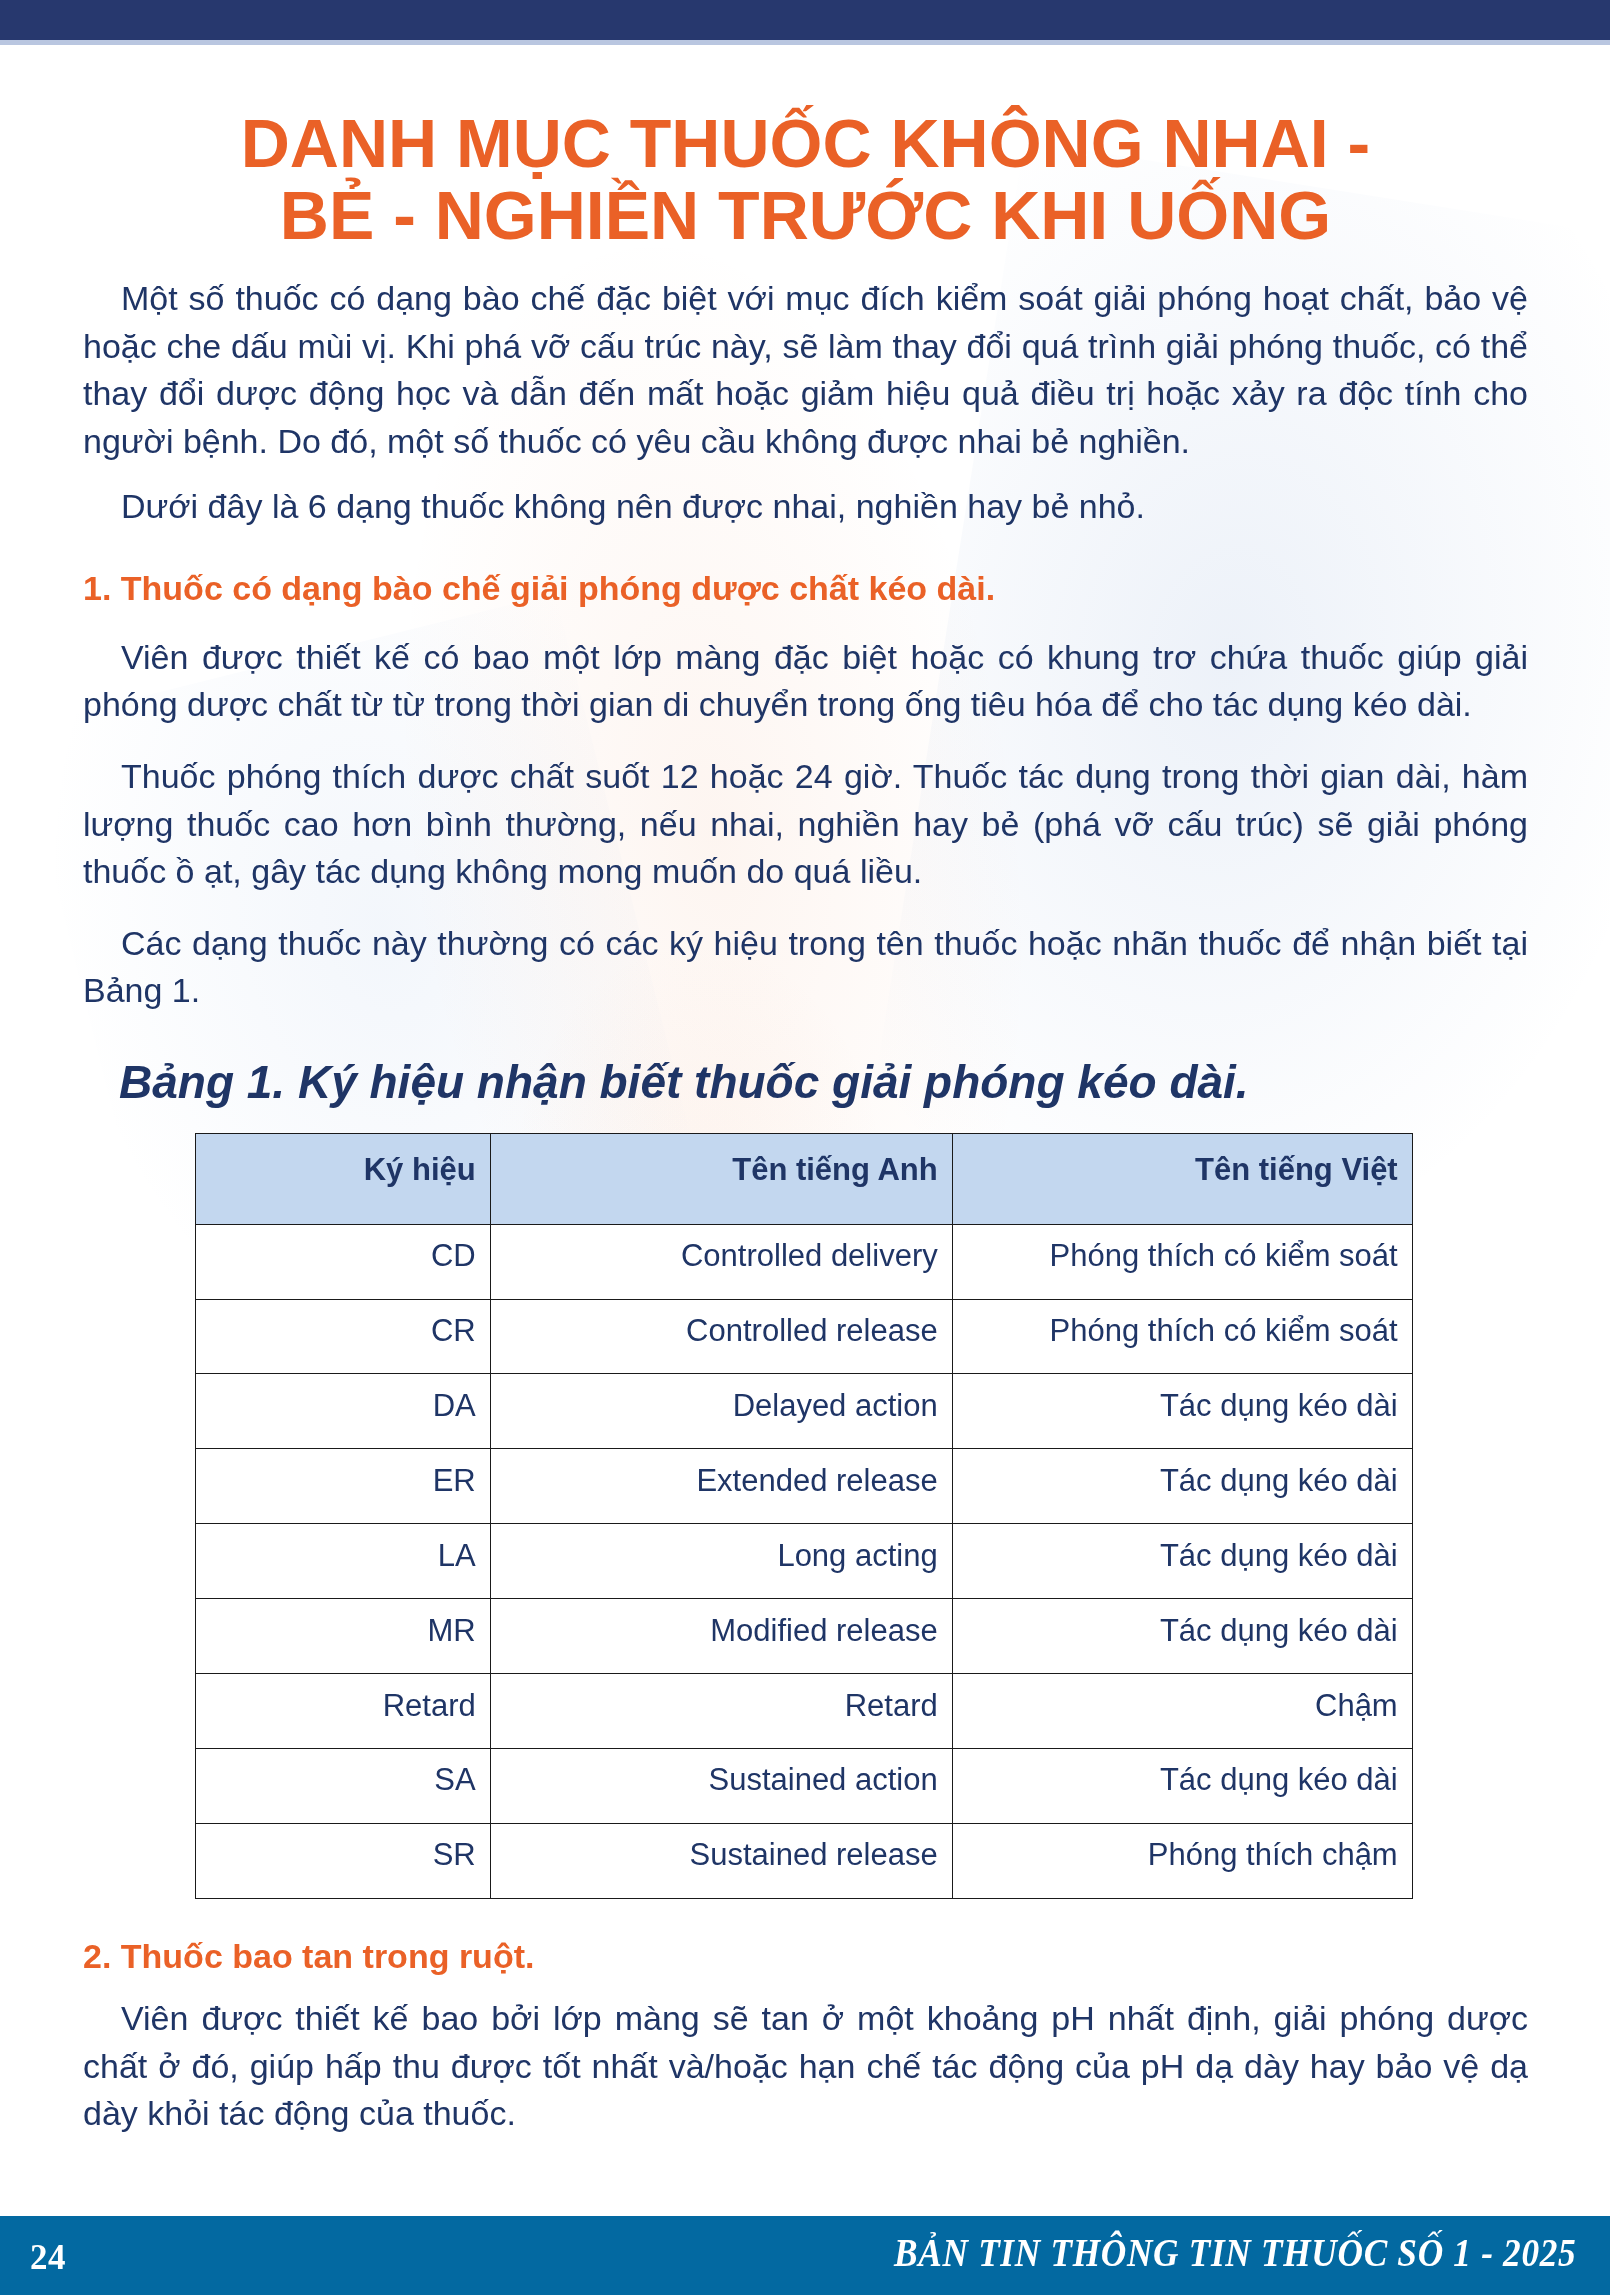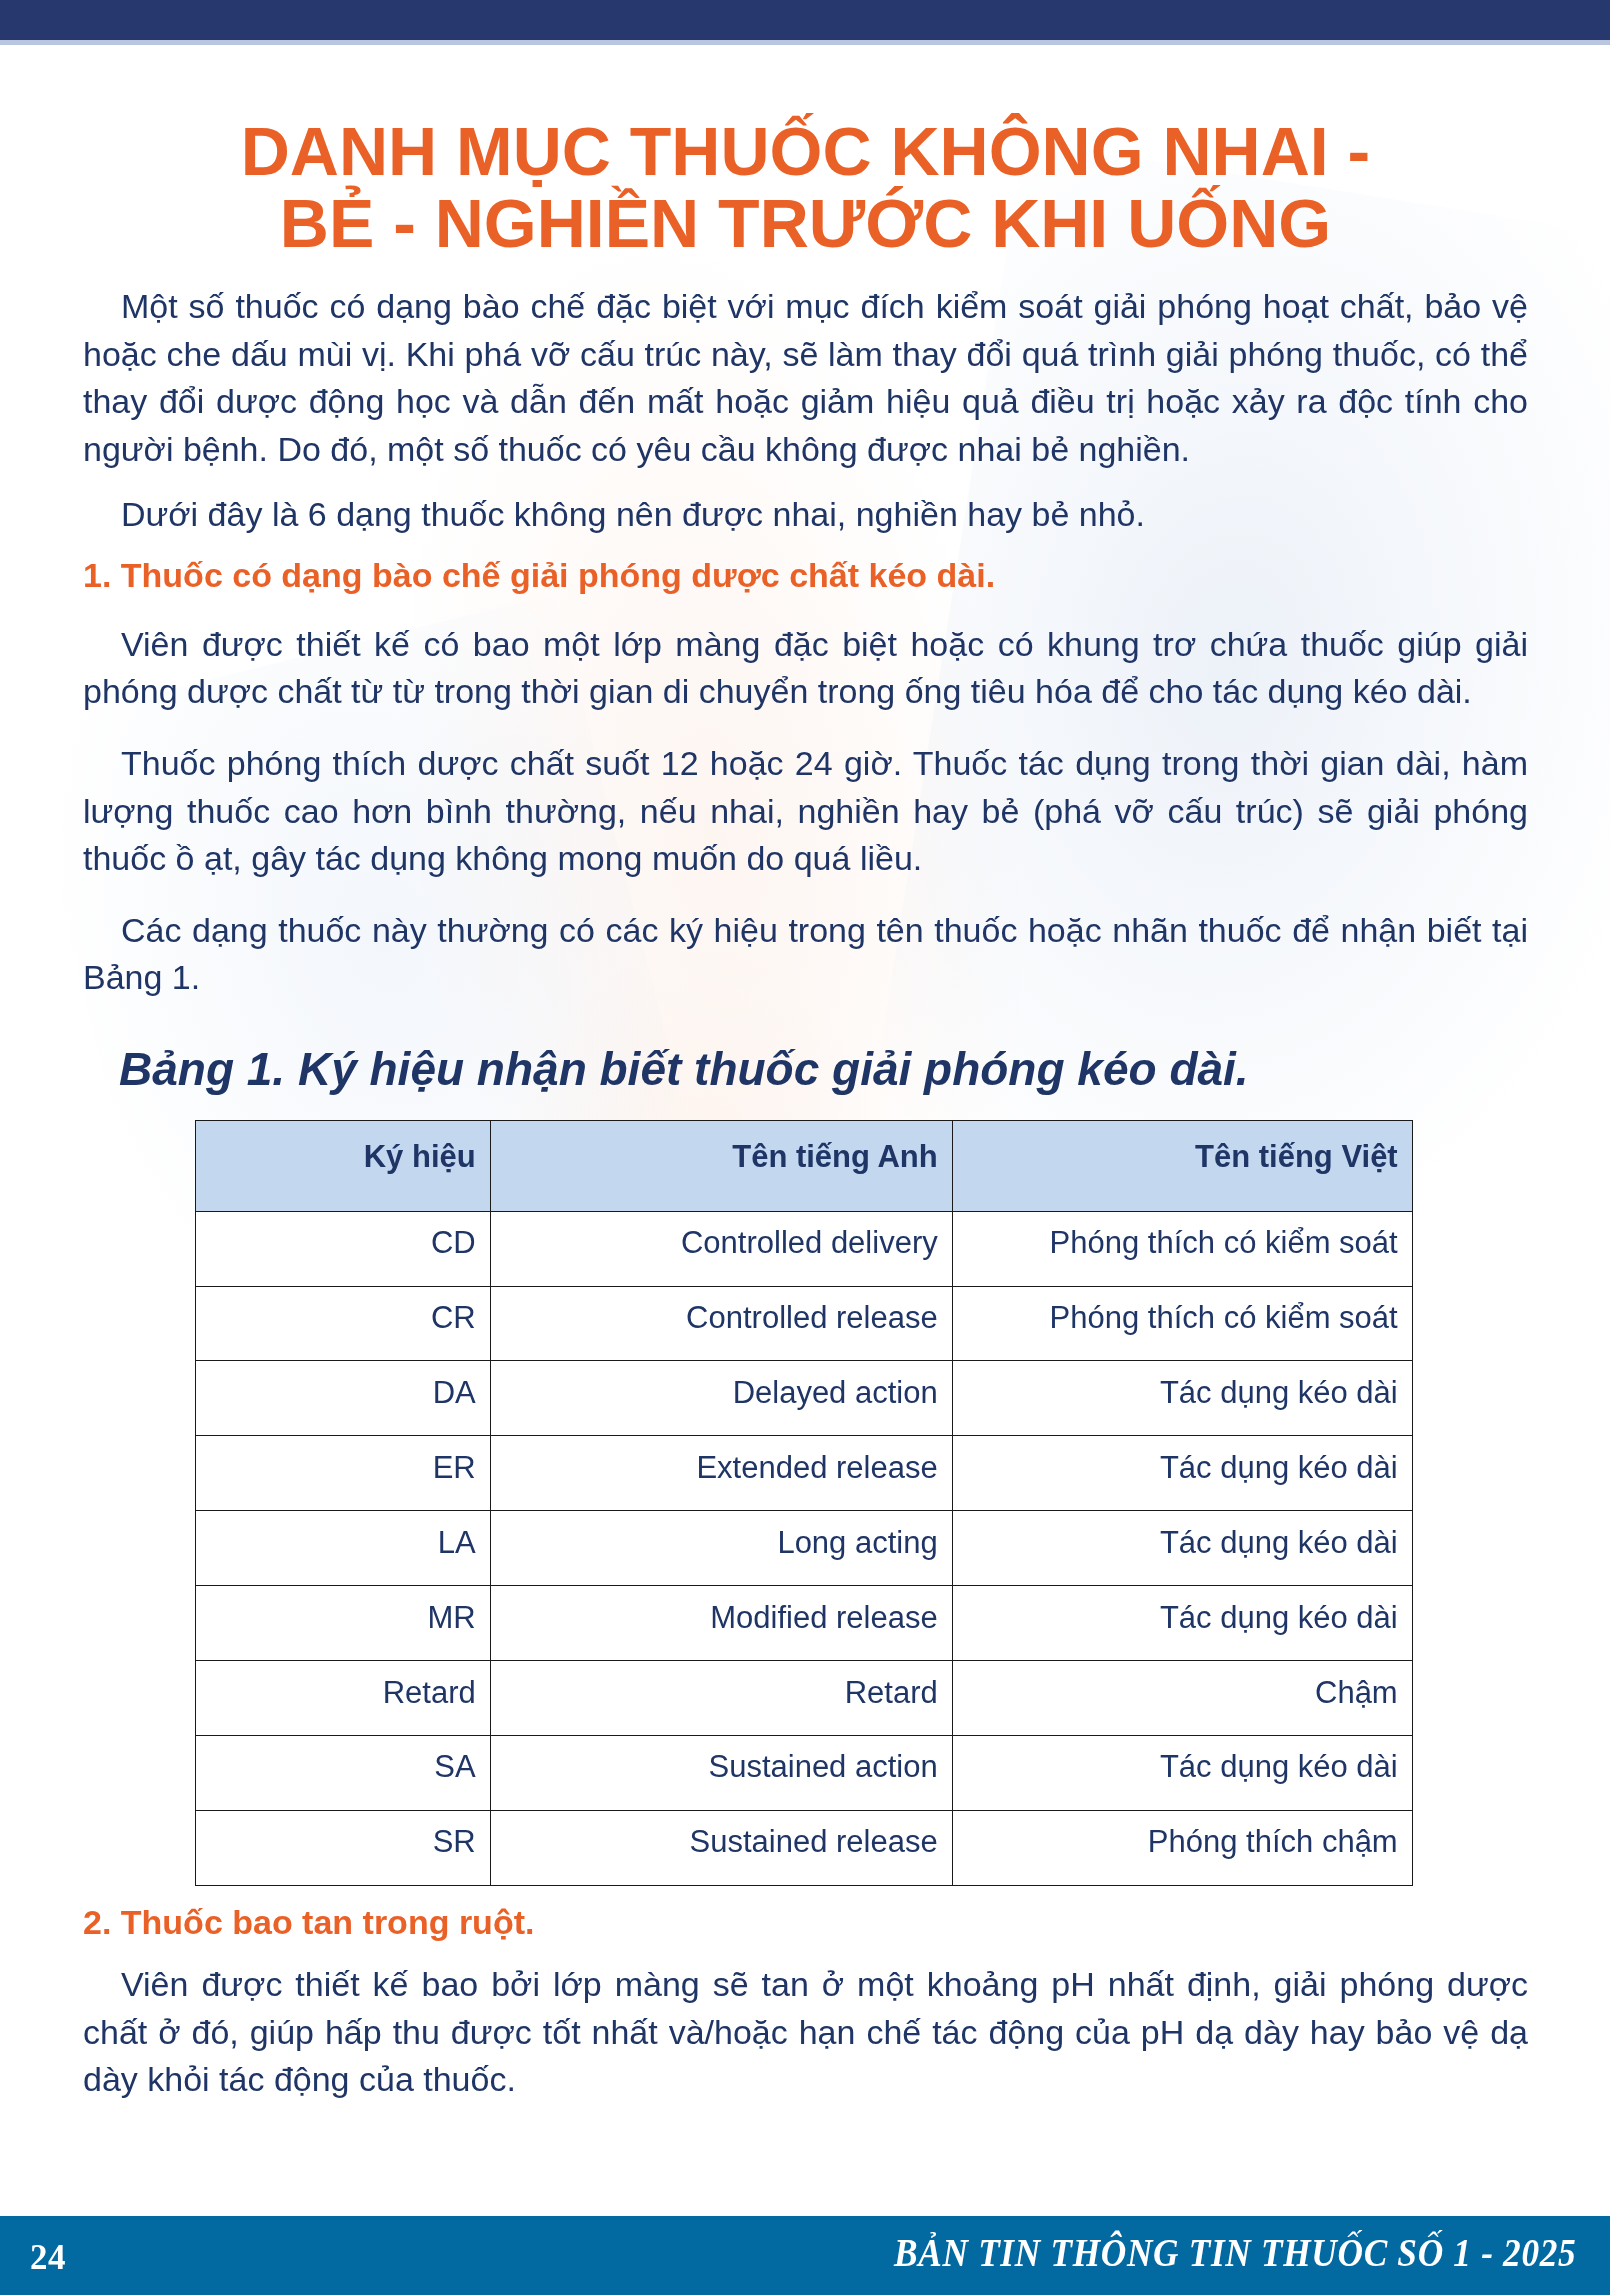--- a/index.html
+++ b/index.html
@@ -71,21 +71,21 @@
     transform:scaleX(0.86);
     transform-origin:right center;
     letter-spacing:0.8px;
     white-space:nowrap;
   }
 
   
   .content {
     position:absolute; left:0; top:0;
     width:1611px;
-    padding:8px 83px;
+    padding:0 83px;
     z-index:3;
   }
 
   h1.doc-title {
     color:#ea6127;
     font-family:"Liberation Sans", sans-serif;
     font-weight:bold;
     font-size:68px;
     line-height:1.06;
     text-align:center;
@@ -103,21 +103,21 @@
     text-indent:38px;
     margin-top:24px;
   }
   p.body.tight { margin-top:17.5px; }
 
   h2.section {
     color:#ea6127;
     font-weight:bold;
     font-size:34px;
     line-height:1.3;
-    margin-top:14px;
+    margin-top:35px;
     text-align:left;
   }
 
   .table-caption {
     color:#1f3566;
     font-weight:bold;
     font-style:italic;
     font-size:46px;
     margin-top:40px;
     margin-left:36px;

